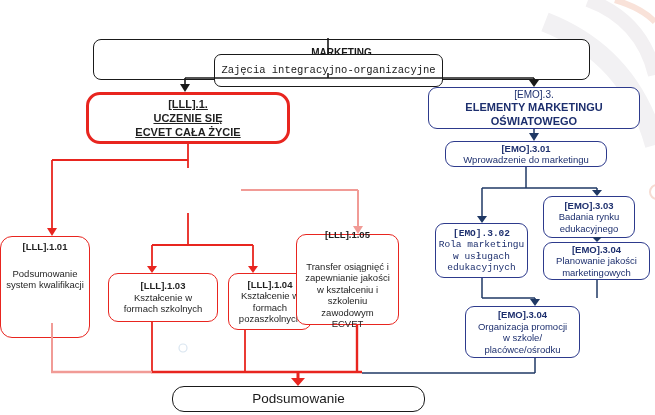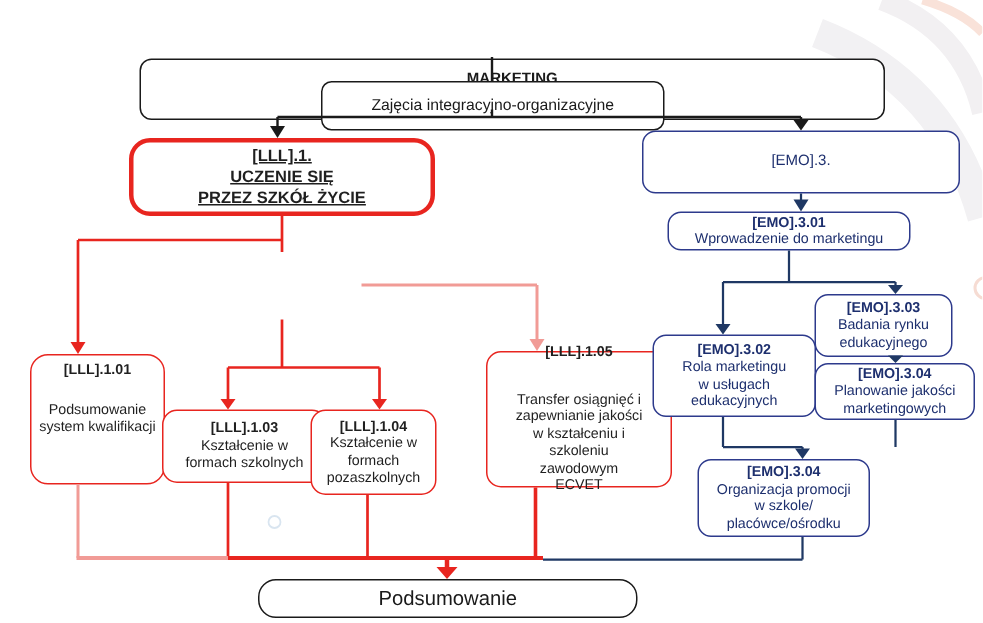--- a/index.html
+++ b/index.html
@@ -13,39 +13,39 @@
   .node{
     position:absolute;z-index:2;background:#fff;box-sizing:border-box;
     display:flex;flex-direction:column;justify-content:center;align-items:center;
     text-align:center;font-size:9.5px;line-height:11.5px;
   }
   .node .code{font-weight:bold;white-space:pre-line;}
   .node .body{white-space:pre-line;}
   
   .blackbox{border:1.8px solid #1a1a1a;border-radius:8px;color:#1a1a1a;}
   #n-marketing{left:93px;top:7px;width:497px;height:41px;font-size:10px;line-height:15px;font-weight:bold;margin-top:32px;}
-  #n-zajecia{left:214px;top:54px;width:229px;height:33px;font-size:10.5px;border-radius:7px;border-width:1.4px;}
+  #n-zajecia{left:214px;top:54px;width:229px;height:33px;font-size:10.5px;border-radius:7px;border-width:1.4px;font-family:Liberation Mono, monospace;}
   #n-podsumowanie{left:172px;top:386px;width:253px;height:26px;font-size:13.5px;border-radius:12px;}
   
   .redbox{border:1.6px solid var(--red,#e8251f);border-radius:10px;color:#1f1f1f;}
   #n-lll1{left:86px;top:92px;width:204px;height:52px;border-width:3.5px;border-radius:14px;
           font-size:11px;line-height:14px;font-weight:bold;text-decoration:underline;}
   #n-lll102{left:133px;top:168px;width:108px;height:45px;}
-  #n-lll101{left:20px;top:236px;width:90px;height:87px;border-radius:12px;justify-content:flex-start;padding-top:4px;}
+  #n-lll101{left:0;top:236px;width:90px;height:102px;border-radius:12px;justify-content:flex-start;padding-top:4px;}
   #n-lll101 .body{margin-top:15px;}
   #n-lll103{left:108px;top:273px;width:110px;height:49px;}
-  #n-lll104{left:207px;top:273px;width:84px;height:57px;}
-  #n-lll105{left:324px;top:234px;width:124px;height:91px;gap:20px;}
+  #n-lll104{left:228px;top:273px;width:84px;height:57px;}
+  #n-lll105{left:296px;top:234px;width:103px;height:91px;gap:20px;}
   
   .bluebox{border:1.5px solid var(--navyBorder,#2d3a8c);border-radius:9px;color:var(--navyText,#1d2f6e);}
   #n-emo3{left:428px;top:87px;width:212px;height:42px;font-size:11px;line-height:13.5px;}
   #n-emo3 .code{font-weight:normal;font-size:10px;}
   #n-emo3 .body{font-weight:bold;}
   #n-emo301{left:445px;top:141px;width:162px;height:26px;}
-  #n-emo302{left:435px;top:223px;width:109px;height:55px;}
+  #n-emo302{left:435px;top:223px;width:93px;height:55px;font-family:Liberation Mono, monospace;}
   #n-emo303{left:543px;top:196px;width:92px;height:42px;}
   #n-emo304a{left:543px;top:242px;width:107px;height:38px;}
   #n-emo304b{left:465px;top:306px;width:115px;height:52px;}
 </style>
 </head>
 <body>
 
 <div id="canvas">
 
   <svg id="decor" class="layer" width="655" height="415">
@@ -61,21 +61,21 @@
 SZKÓŁ I PLACÓWEK OŚWIATOWYCH</div>
   </div>
 
   <div class="node blackbox" id="n-zajecia">
     <div class="body">Zajęcia integracyjno-organizacyjne</div>
   </div>
 
   <div class="node redbox" id="n-lll1">
     <div class="code">[LLL].1.</div>
     <div class="body">UCZENIE SIĘ
-PRZEZ SZKÓŁ ŻYCIE</div>
+ECVET CAŁA ŻYCIE</div>
   </div>
 
 
   <div class="node redbox" id="n-lll101">
     <div class="code">[LLL].1.01</div>
     <div class="body">Podsumowanie
 system kwalifikacji</div>
   </div>
 
   <div class="node redbox" id="n-lll103">
@@ -96,20 +96,22 @@
     <div class="body">Transfer osiągnięć i
 zapewnianie jakości
 w kształceniu i
 szkoleniu
 zawodowym
 ECVET</div>
   </div>
 
   <div class="node bluebox" id="n-emo3">
     <div class="code">[EMO].3.</div>
+    <div class="body">ELEMENTY MARKETINGU
+OŚWIATOWEGO</div>
   </div>
 
   <div class="node bluebox" id="n-emo301">
     <div class="code">[EMO].3.01</div>
     <div class="body">Wprowadzenie do marketingu</div>
   </div>
 
   <div class="node bluebox" id="n-emo302">
     <div class="code">[EMO].3.02</div>
     <div class="body">Rola marketingu

